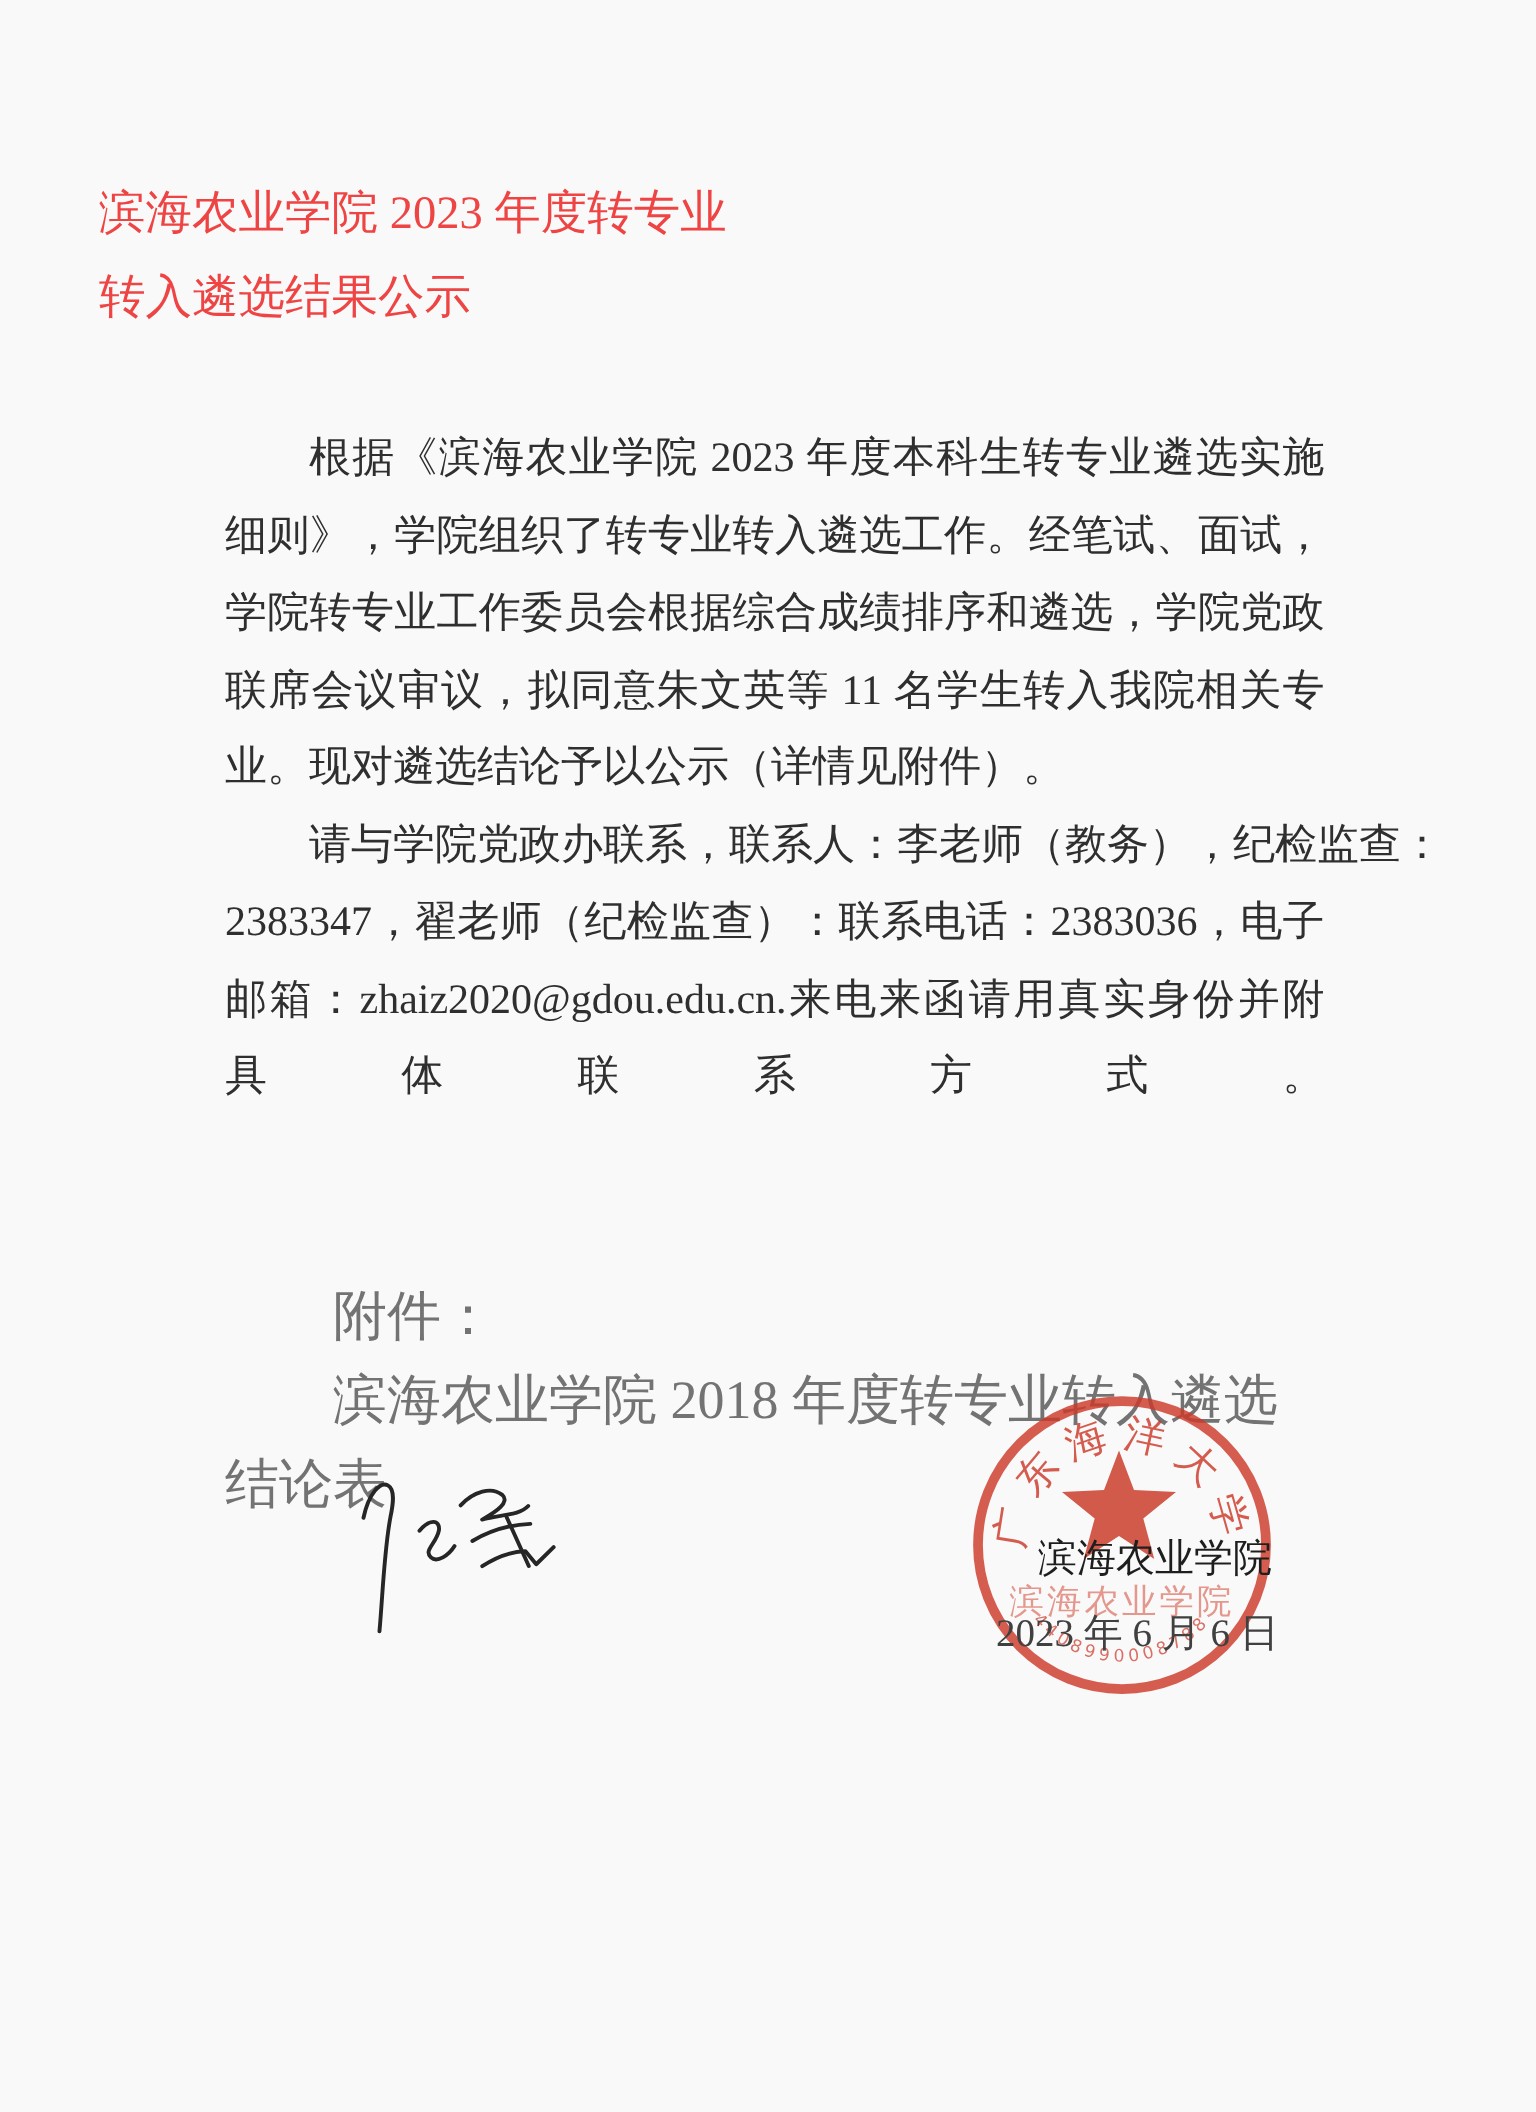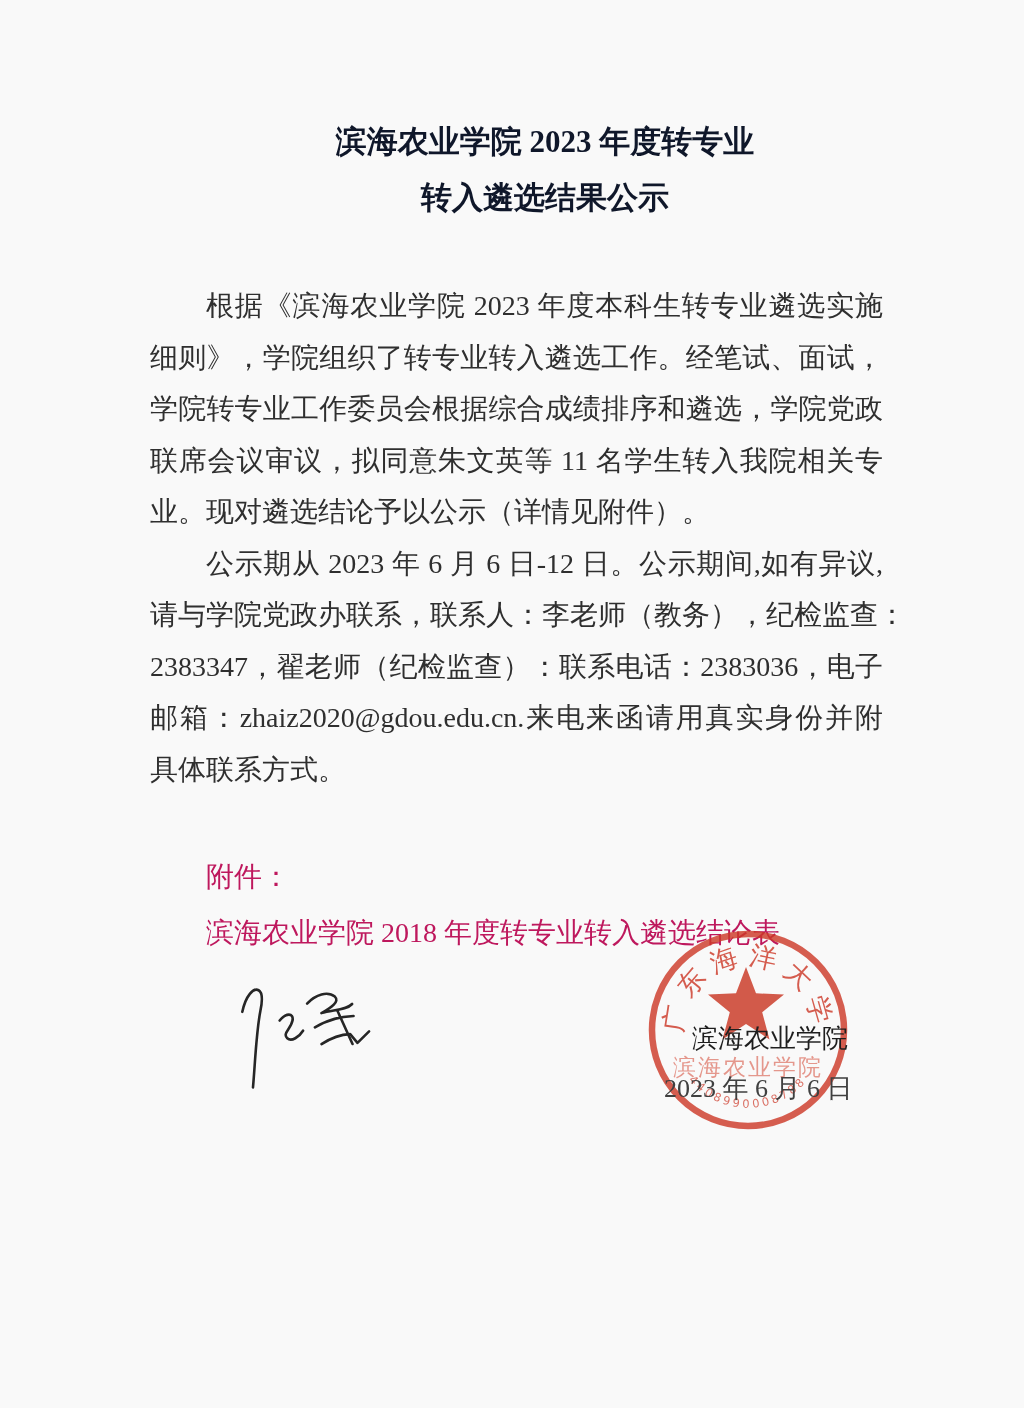--- a/index.html
+++ b/index.html
@@ -8,25 +8,24 @@
     width: 1024px;
     height: 1408px;
     background: #f9f9f9;
     font-family: "Liberation Serif", "DejaVu Serif", serif;
     color: #303030;
     overflow: hidden;
   }
   .title-block {
     position: absolute;
     left: 66px; right: 0; top: 114px;
-    text-align: center;
+    text-align: left;
     font-size: 31px;
     line-height: 56px;
-    color: #0f172a;
-    font-weight: bold;
+    color: #ef4444;
   }
   .body-text {
     position: absolute;
     left: 150px; top: 280px;
     width: 733px;
     font-size: 28px;
     line-height: 51.5px;
     color: #2f2f2f;
   }
   .body-line {
@@ -35,23 +34,23 @@
     white-space: nowrap;
   }
   .body-line:nth-of-type(1),
   .body-line:nth-of-type(6) { text-indent: 2em; }
   .body-line:nth-of-type(5),
   .body-line:nth-of-type(10) { text-align-last: left; }
   .attachment-block {
     position: absolute;
     left: 150px; top: 849px;
     width: 733px;
-    font-size: 28px;
+    font-size: 36px;
     line-height: 56px;
-    color: #be185d;
+    color: #737373;
   }
   .attachment-block div { text-indent: 2em; }
   .signature-svg {
     position: absolute;
     left: 195px; top: 950px;
     transform: rotate(-2deg);
   }
   .seal-svg {
     position: absolute;
     left: 636px; top: 920px;
@@ -89,21 +88,20 @@
     <div>转入遴选结果公示</div>
   </div>
 
   <div class="body-text">
 
   <div class="body-line">根据《滨海农业学院 2023 年度本科生转专业遴选实施</div>
       <div class="body-line">细则》，学院组织了转专业转入遴选工作。经笔试、面试，</div>
       <div class="body-line">学院转专业工作委员会根据综合成绩排序和遴选，学院党政</div>
       <div class="body-line">联席会议审议，拟同意朱文英等 11 名学生转入我院相关专</div>
       <div class="body-line">业。现对遴选结论予以公示（详情见附件）。</div>
-      <div class="body-line">公示期从 2023 年 6 月 6 日-12 日。公示期间,如有异议,</div>
       <div class="body-line">请与学院党政办联系，联系人：李老师（教务），纪检监查：</div>
       <div class="body-line">2383347，翟老师（纪检监查）：联系电话：2383036，电子</div>
       <div class="body-line">邮箱：zhaiz2020@gdou.edu.cn.来电来函请用真实身份并附</div>
       <div class="body-line">具体联系方式。</div>
     </div>
 
   <div class="attachment-block">
     <div>附件：</div>
     <div>滨海农业学院 2018 年度转专业转入遴选结论表</div>
   </div>

